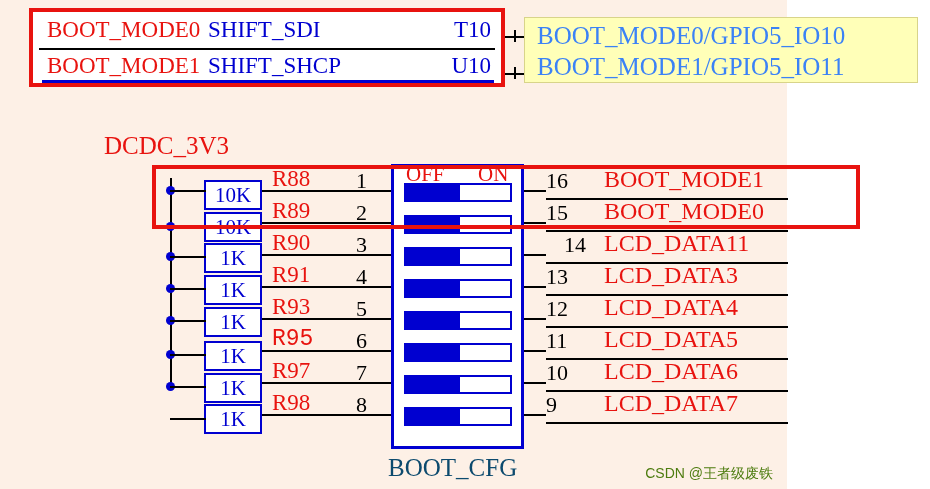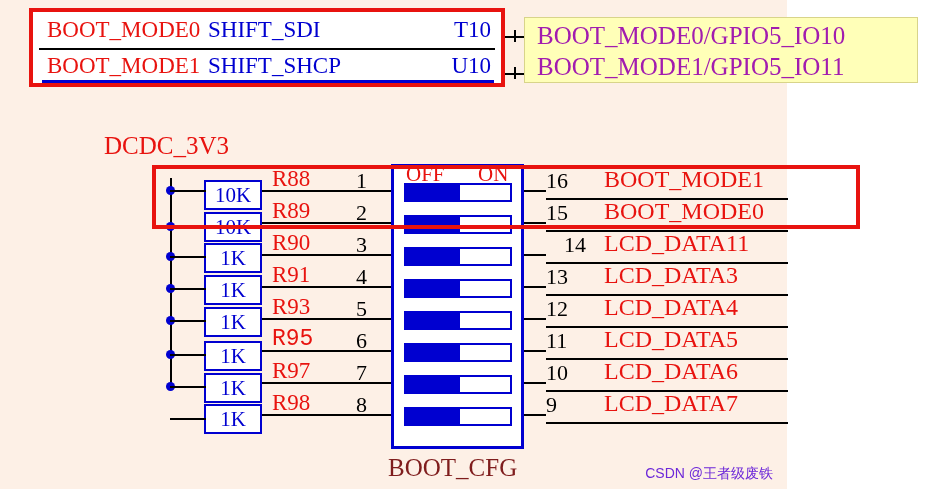--- a/index.html
+++ b/index.html
@@ -25,30 +25,30 @@
   .toprow .c2{position:absolute;left:175px;color:#0000d0;font-size:23px;}
   .toprow .c3{position:absolute;right:10px;color:#0000d0;font-size:23px;text-align:right;}
   .topline{position:absolute;left:6px;right:6px;height:2px;background:#000;}
 
   
   .yellowbox{
     position:absolute;left:524px;top:17px;width:394px;height:66px;
     background:#ffffb8;border:1px solid #d8d48a;box-sizing:border-box;
   }
   .yellowbox .yl{
-    position:absolute;left:12px;color:#a21caf;font-size:25px;white-space:nowrap;
+    position:absolute;left:12px;color:#3b82f6;font-size:25px;white-space:nowrap;
   }
 
   
   .stub{position:absolute;background:#000;height:2px;width:22px;}
 
   
   .dcdc{position:absolute;left:104px;top:133px;color:#e8130f;font-size:25px;}
-  .bootcfg{position:absolute;left:388px;top:455px;color:#7f1d1d;font-size:25px;}
-  .watermark{position:absolute;right:14px;bottom:6px;color:#6d28d9;font-size:14px;
+  .bootcfg{position:absolute;left:388px;top:455px;color:#0c4a6e;font-size:25px;}
+  .watermark{position:absolute;right:14px;bottom:6px;color:#4d7c0f;font-size:14px;
              font-family:"Liberation Sans",sans-serif;}
 
   
   .wireV{position:absolute;background:#000;width:2px;}
   .wireH{position:absolute;background:#000;height:2px;}
   .dot{position:absolute;width:9px;height:9px;border-radius:50%;background:#0000d0;}
 
   
   .res{
     position:absolute;width:58px;height:30px;border:2px solid #0000d0;

